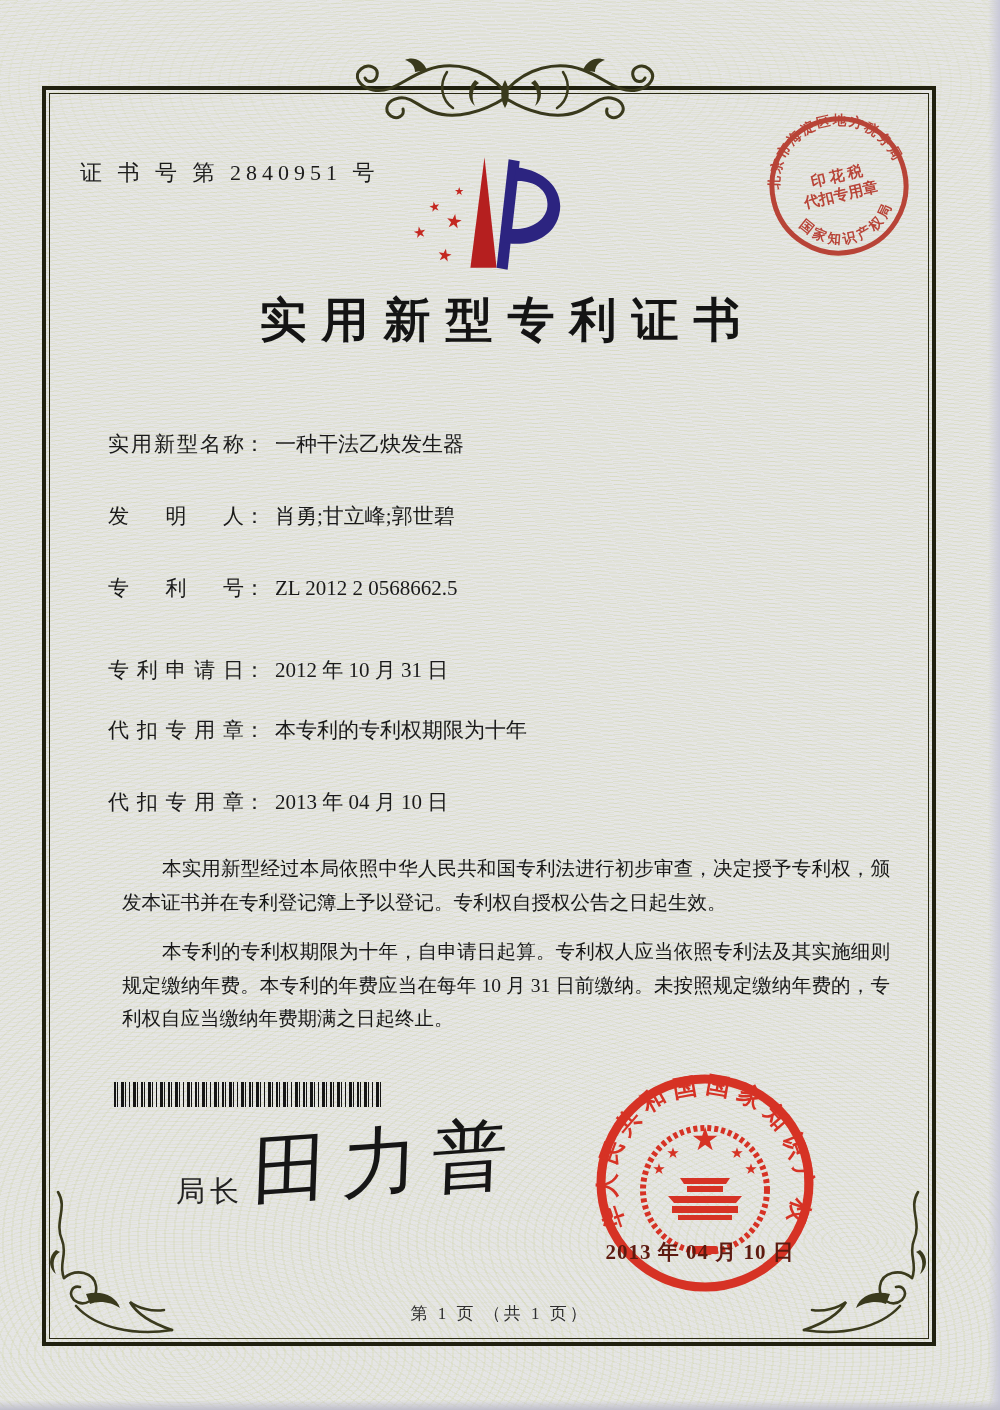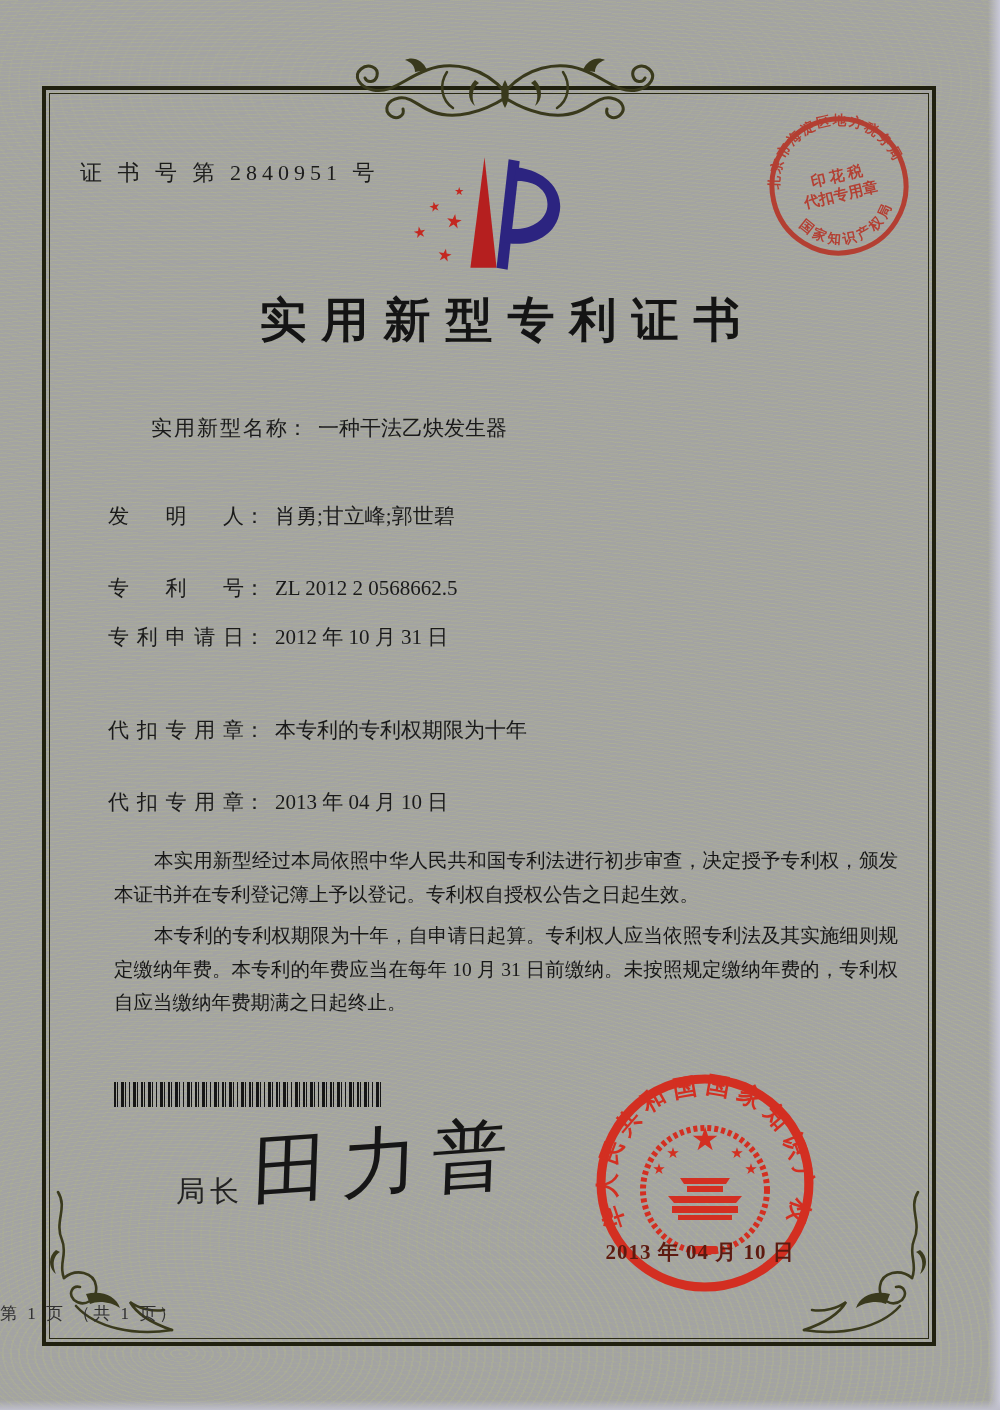--- a/index.html
+++ b/index.html
@@ -1,18 +1,18 @@
 <!DOCTYPE html>
 <html><head>
 <meta charset="utf-8">
 <style>
   html,body{margin:0;padding:0;background:#888;}
   .paper{
     position:relative;width:1000px;height:1410px;margin:0 auto;
-    background:#a3a3a3;
+    background:#e5e5e5;
     font-family:"Liberation Serif","DejaVu Serif",serif;
     color:#1d1d1d;overflow:hidden;
   }
   .texture{
     position:absolute;inset:0;pointer-events:none;
     background:
       repeating-radial-gradient(ellipse 900px 420px at 18% 96%, rgba(196,204,120,0.15) 0 2px, rgba(0,0,0,0) 2px 8px),
       repeating-radial-gradient(ellipse 820px 380px at 85% 88%, rgba(180,190,110,0.12) 0 2px, rgba(0,0,0,0) 2px 9px),
       repeating-radial-gradient(ellipse 700px 300px at 50% 6%, rgba(190,198,130,0.08) 0 2px, rgba(0,0,0,0) 2px 10px);
   }
@@ -28,47 +28,47 @@
   .corner-bl{left:46px;}
   .corner-br{left:790px;transform:scaleX(-1);}
   .cert-no{position:absolute;left:80px;top:158px;font-size:22px;letter-spacing:5px;color:#1b1b1b;}
   .ip-logo{position:absolute;left:404px;top:148px;width:166px;height:138px;}
   .tax-stamp{position:absolute;left:756px;top:103px;width:166px;height:166px;
     transform:rotate(-13deg);opacity:.92;}
   .doc-title{position:absolute;left:0;top:289px;width:100%;text-align:center;
     font-size:47px;font-weight:bold;letter-spacing:15px;text-indent:15px;color:#141414;font-family:Liberation Mono, monospace;}
   .fields{position:absolute;left:108px;top:0;width:800px;}
   .field-row{position:absolute;left:0;font-size:21px;white-space:nowrap;color:#1a1a1a;}
-  .field-row:nth-of-type(1){top:414px;margin-left:43px;}
+  .field-row:nth-of-type(1){top:430px;}
   .field-row:nth-of-type(2){top:502px;}
   .field-row:nth-of-type(3){top:574px;}
-  .field-row:nth-of-type(4){top:623px;}
+  .field-row:nth-of-type(4){top:656px;}
   .field-row:nth-of-type(5){top:716px;}
   .field-row:nth-of-type(6){top:788px;}
   .flabel{display:inline-block;width:136px;text-align:justify;text-align-last:justify;}
   .fcolon{display:inline-block;margin-right:10px;}
   .paragraphs{position:absolute;left:106px;top:836px;width:800px;}
-  .paragraphs p{margin:8px;font-size:19.5px;line-height:33.5px;text-align:justify;
+  .paragraphs p{margin:16px;font-size:19.5px;line-height:33.5px;text-align:justify;
     text-indent:2.05em;color:#171717;}
   .barcode{position:absolute;left:114px;top:1082px;width:268px;height:25px;
     background:repeating-linear-gradient(90deg,
       #151515 0 2px, rgba(0,0,0,0) 2px 3px,
       #151515 3px 4px, rgba(0,0,0,0) 4px 7px,
       #151515 7px 10px, rgba(0,0,0,0) 10px 11px,
       #151515 11px 12px, rgba(0,0,0,0) 12px 15px,
       #151515 15px 16px, rgba(0,0,0,0) 16px 19px,
       #151515 19px 22px, rgba(0,0,0,0) 22px 23px,
       #151515 23px 24px, rgba(0,0,0,0) 24px 27px);}
   .director-label{position:absolute;left:176px;top:1172px;font-size:29px;letter-spacing:5px;color:#222;}
   .signature{position:absolute;left:252px;top:1112px;font-size:76px;color:#161616;
     letter-spacing:14px;transform:rotate(-4deg) skewX(-6deg);font-weight:400;white-space:nowrap;}
   .office-seal{position:absolute;left:580px;top:1058px;width:250px;height:250px;opacity:.94;}
   .seal-date{position:absolute;left:585px;top:1238px;width:230px;text-align:center;
     font-size:21px;font-weight:600;letter-spacing:1px;color:#5d1a10;}
-  .footer{position:absolute;left:0;top:1302px;width:100%;text-align:left;
+  .footer{position:absolute;left:0;top:1302px;width:100%;text-align:center;
     font-size:17px;letter-spacing:3px;color:#2f2f2f;}
 </style>
 </head>
 <body>
 
 <div class="paper">
 
   <div class="texture"></div>
 
   <div class="frame"></div>

